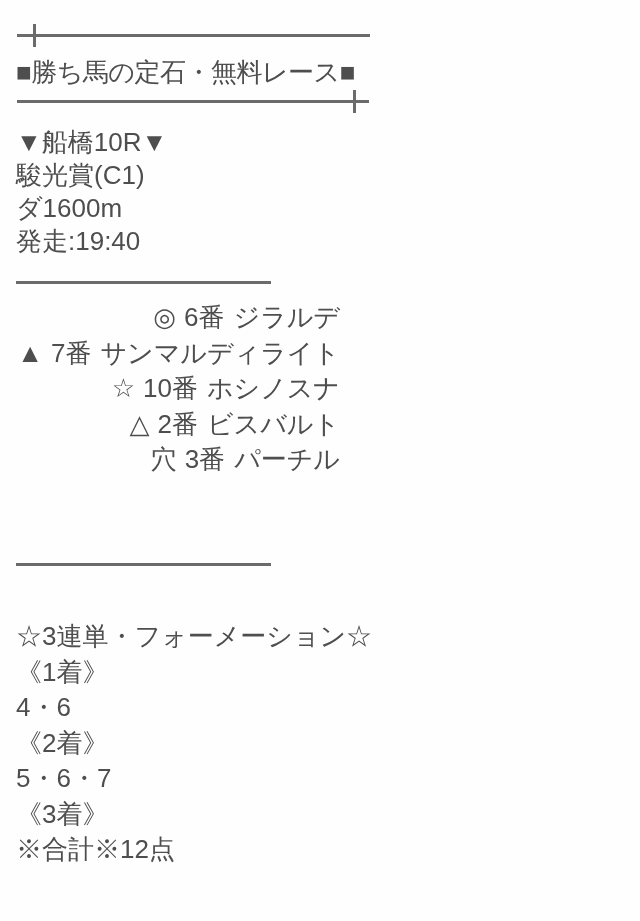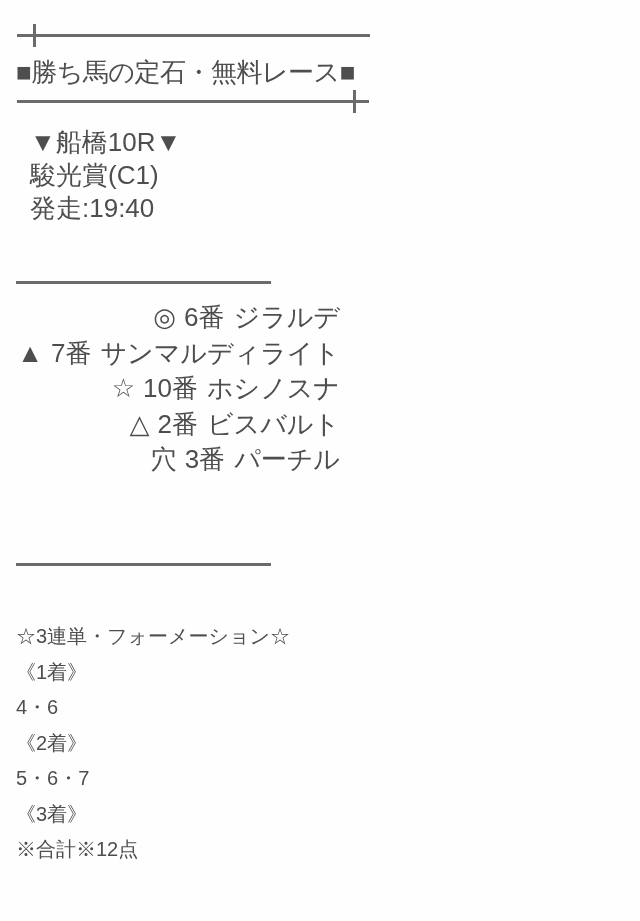--- a/index.html
+++ b/index.html
@@ -41,21 +41,21 @@
     left: 16px;
     margin: 0;
     font-size: 26px;
     font-weight: 400;
     letter-spacing: -0.5px;
     white-space: nowrap;
   }
   .race-info {
     position: absolute;
     top: 126px;
-    left: 30px;
+    left: 16px;
     font-size: 26px;
     line-height: 33px;
     white-space: nowrap;
   }
   .picks {
     position: absolute;
     top: 300px;
     left: 16px;
     margin: 0;
     padding: 0;
@@ -64,21 +64,21 @@
     line-height: 35.5px;
     white-space: nowrap;
     text-align: right;
   }
   .pick .mark { display: inline-block; min-width: 27px; margin-right: 8px; }
   .pick .num  { margin-right: 9px; }
   .formation {
     position: absolute;
     top: 619px;
     left: 16px;
-    font-size: 20px;
+    font-size: 26px;
     line-height: 35.5px;
     white-space: nowrap;
   }
 </style>
 </head>
 <body>
 
 <div class="page">
 
   <div class="rule rule-top">
@@ -87,20 +87,21 @@
 
   <h1 class="title">■勝ち馬の定石・無料レース■</h1>
 
   <div class="rule rule-top2">
     <span class="cross"></span>
   </div>
 
   <div class="race-info">
     <div>▼船橋10R▼</div>
     <div>駿光賞(C1)</div>
+    <div>ダ1600m</div>
     <div>発走:19:40</div>
   </div>
 
   <div class="rule rule-mid1"></div>
 
   <ul class="picks">
     <li class="pick">
       <span class="mark">◎</span><span class="num">6番</span><span>ジラルデ</span>
     </li>
     <li class="pick">

